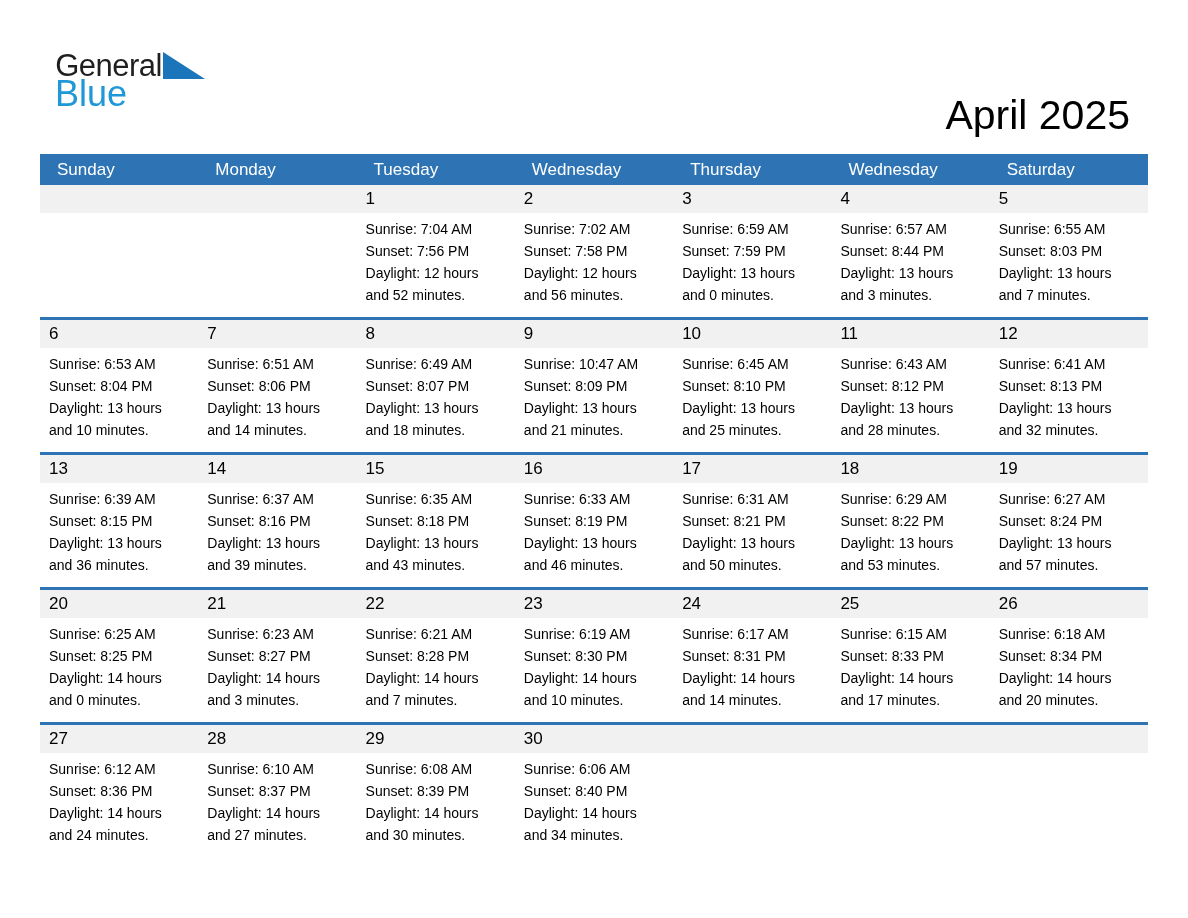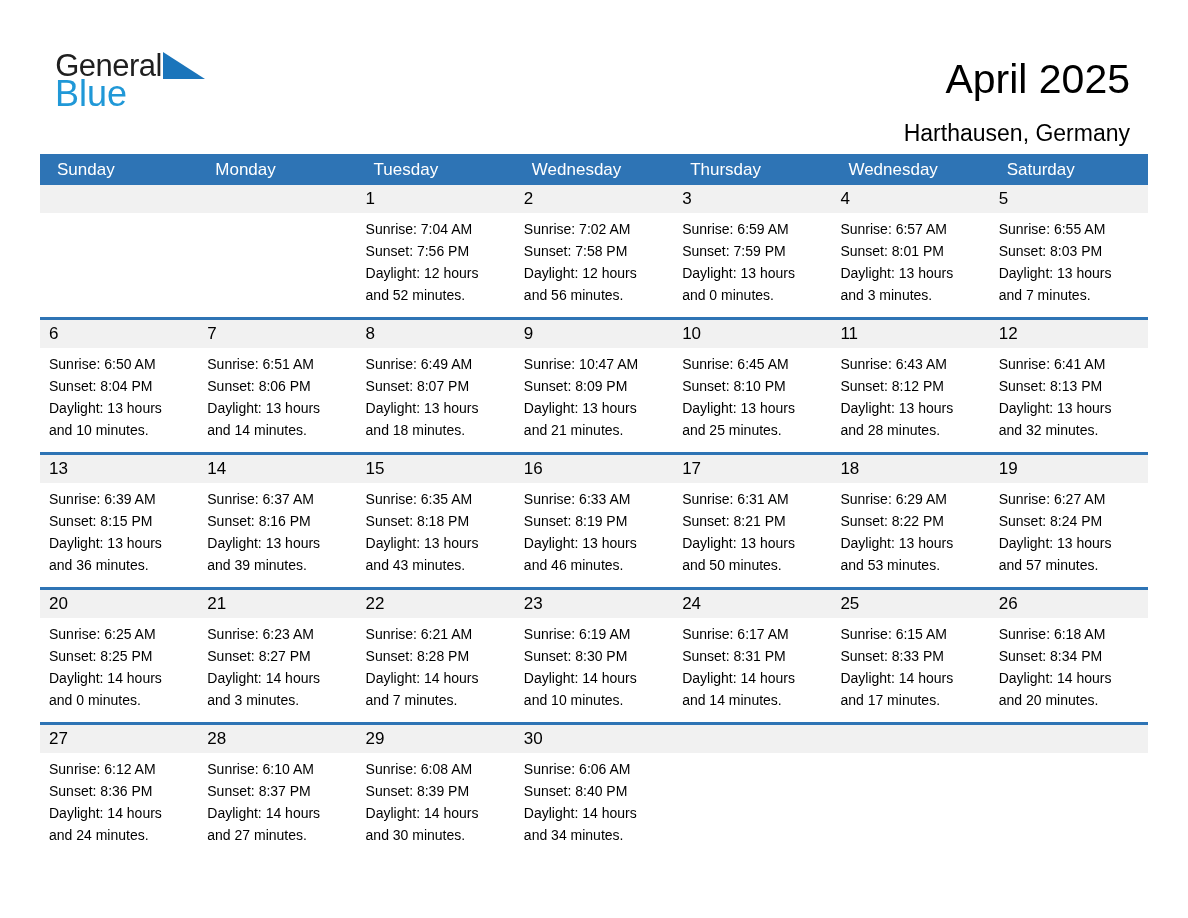--- a/index.html
+++ b/index.html
@@ -25,21 +25,21 @@
     -webkit-clip-path: polygon(0 0, 0 100%, 100% 100%);
     clip-path: polygon(0 0, 0 100%, 100% 100%);
   }
   .logo-blue {
     text-align: left; font-size: 36px; line-height: 30px;
     color: var(--logo-blue, #2098D7); margin-top: -3px; padding-right: 2px;
   }
 
   
   .title-block { position: absolute; right: 58px; top: 56px; text-align: right; }
-  .title { font-size: 41px; line-height: 46px; color: #000; }
+  .title { font-size: 41px; line-height: 46px; color: #000; margin-top: 36px; }
   .subtitle { font-size: 23px; line-height: 28px; color: #000; margin-top: 17px; }
 
   
   .calendar { position: absolute; left: 40px; top: 154px; width: 1108px; }
 
   .weekday-row {
     display: flex; height: 31px;
     background: var(--header-bg, #2E74B5);
   }
   .weekday-cell {
@@ -126,40 +126,40 @@
               <div class="day-line">Sunrise: 6:59 AM</div>
               <div class="day-line">Sunset: 7:59 PM</div>
               <div class="day-line">Daylight: 13 hours</div>
               <div class="day-line">and 0 minutes.</div>
             </div>
           </div>
           <div class="day-cell">
             <div class="day-number">4</div>
             <div class="day-body">
               <div class="day-line">Sunrise: 6:57 AM</div>
-              <div class="day-line">Sunset: 8:01 PM</div>
+              <div class="day-line">Sunset: 8:44 PM</div>
               <div class="day-line">Daylight: 13 hours</div>
               <div class="day-line">and 3 minutes.</div>
             </div>
           </div>
           <div class="day-cell">
             <div class="day-number">5</div>
             <div class="day-body">
               <div class="day-line">Sunrise: 6:55 AM</div>
               <div class="day-line">Sunset: 8:03 PM</div>
               <div class="day-line">Daylight: 13 hours</div>
               <div class="day-line">and 7 minutes.</div>
             </div>
           </div>
         </div>
         <div class="week-row">
           <div class="day-cell">
             <div class="day-number">6</div>
             <div class="day-body">
-              <div class="day-line">Sunrise: 6:50 AM</div>
+              <div class="day-line">Sunrise: 6:53 AM</div>
               <div class="day-line">Sunset: 8:04 PM</div>
               <div class="day-line">Daylight: 13 hours</div>
               <div class="day-line">and 10 minutes.</div>
             </div>
           </div>
           <div class="day-cell">
             <div class="day-number">7</div>
             <div class="day-body">
               <div class="day-line">Sunrise: 6:51 AM</div>
               <div class="day-line">Sunset: 8:06 PM</div>

